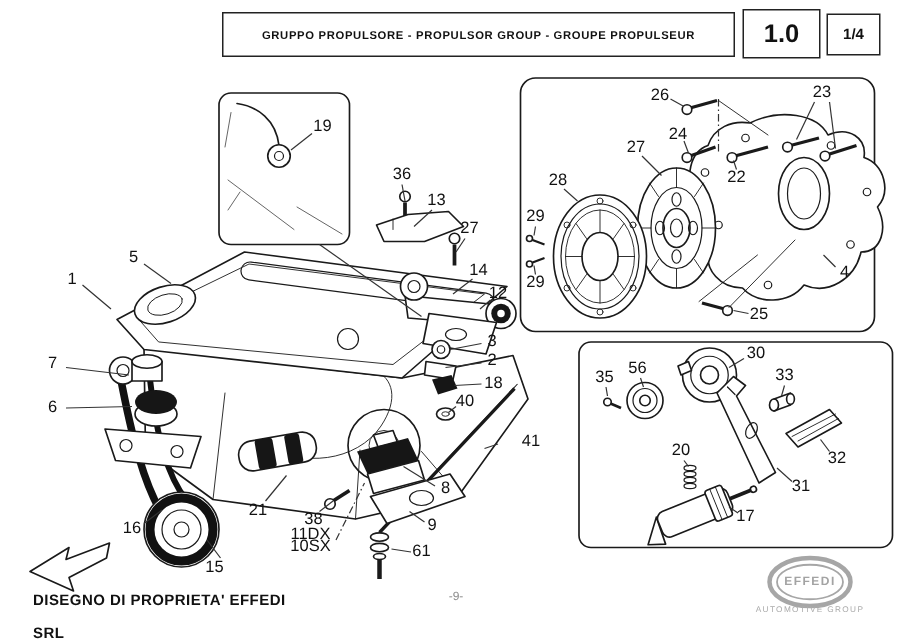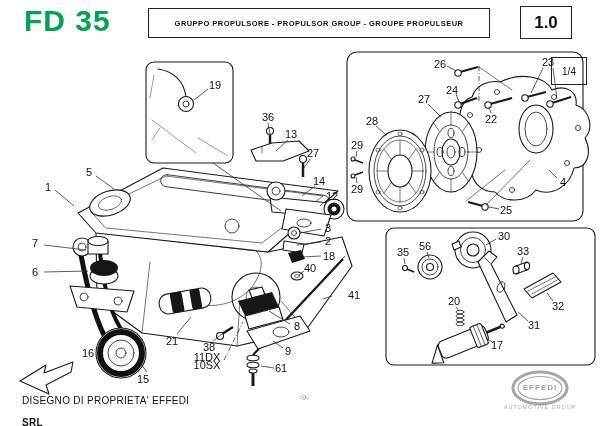--- a/index.html
+++ b/index.html
@@ -6,28 +6,28 @@
   .page{
     position:relative;width:600px;height:426px;background:#fff;overflow:hidden;
     font-family:"Liberation Sans",sans-serif;color:#111;
   }
   
   .model{position:absolute;left:24px;top:4px;font-size:30px;font-weight:bold;color:#00A651;letter-spacing:1px;}
   .title-box{position:absolute;left:148px;top:8px;width:340px;height:28px;border:1.5px solid #222;
     display:flex;flex-direction:column;justify-content:center;align-items:center;gap:1px;}
   .title-box div{font-size:7.5px;font-weight:bold;letter-spacing:.45px;white-space:nowrap;}
   .tav-box{position:absolute;left:495px;top:6px;width:50px;height:31px;border:1.5px solid #222;
-    display:flex;align-items:center;justify-content:center;font-size:17px;font-weight:bold;margin-left:25px;}
+    display:flex;align-items:center;justify-content:center;font-size:17px;font-weight:bold;}
   .pg-box{position:absolute;left:551px;top:9px;width:34px;height:26px;border:1.5px solid #222;
-    display:flex;align-items:center;justify-content:center;font-size:10px;font-weight:normal;margin-top:48px;}
+    display:flex;align-items:center;justify-content:center;font-size:10px;font-weight:bold;}
   
   .co{position:absolute;transform:translate(-50%,-50%);font-size:11px;font-weight:normal;
     white-space:nowrap;color:#111;line-height:1;}
   
-  .notice{position:absolute;left:22px;top:395px;font-size:10px;font-weight:normal;letter-spacing:.3px;}
+  .notice{position:absolute;left:22px;top:395px;font-size:10px;font-weight:bold;letter-spacing:.3px;}
   .notice2{position:absolute;left:22px;top:417px;font-size:10px;font-weight:bold;letter-spacing:.3px;}
   .pagenum{position:absolute;left:284px;top:393px;width:40px;text-align:center;font-size:8px;color:#8a8a8a;}
   .logo-text{position:absolute;left:512px;top:383px;width:56px;text-align:center;font-size:8px;
     font-weight:bold;color:#a3a3a3;letter-spacing:1px;}
   .logo-sub{position:absolute;left:496px;top:404px;width:88px;text-align:center;font-size:5.5px;
     color:#ababab;letter-spacing:.9px;}
   
   svg{position:absolute;left:0;top:0;}
   .ln{stroke:#1a1a1a;stroke-width:1.1;fill:none;stroke-linejoin:round;stroke-linecap:round;}
   .fw{fill:#fff;}
@@ -36,21 +36,20 @@
   .t8{stroke-width:.8;}
   .lead{stroke:#333;stroke-width:.8;fill:none;}
   .dash{stroke-dasharray:5 2 1 2;}
   .gray{stroke:#555;}
 </style>
 </head>
 <body>
 
 <div class="page">
 
-  <div class="model">FD 35</div>
   <div class="title-box">
     <div>GRUPPO PROPULSORE - PROPULSOR GROUP - GROUPE PROPULSEUR</div>
   </div>
   <div class="tav-box">1.0</div>
   <div class="pg-box">1/4</div>
 
   <svg width="600" height="426" viewBox="0 0 600 426">
 
     <g>
       <path class="ln fw" d="M96,232 L268,252 L342,237 L352,266 L306,330 L237,346 L142,333 L97,300 Z"></path>

